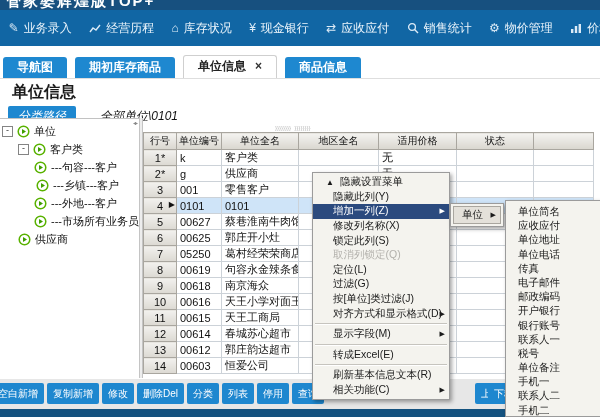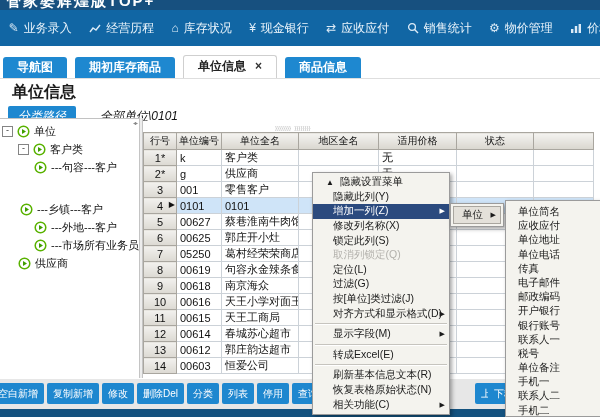--- a/index.html
+++ b/index.html
@@ -174,21 +174,21 @@
     </div>
     <div class="tree-item" style="padding-left: 34px;">
       <span class="ic">
         <svg width="13" height="13" viewBox="0 0 13 13">
           <circle cx="6.5" cy="6.5" r="5.3" fill="#fff" stroke="#59b200" stroke-width="1.5"></circle>
           <path d="M5 4l4 2.5-4 2.5z" fill="#3f9e00"></path>
         </svg>
       </span>
       <span>---句容---客户</span>
     </div>
-    <div class="tree-item" style="padding-left: 20px; margin-top: 24px;">
+    <div class="tree-item" style="padding-left: 36px;">
       <span class="ic">
         <svg width="13" height="13" viewBox="0 0 13 13">
           <circle cx="6.5" cy="6.5" r="5.3" fill="#fff" stroke="#59b200" stroke-width="1.5"></circle>
           <path d="M5 4l4 2.5-4 2.5z" fill="#3f9e00"></path>
         </svg>
       </span>
       <span>---乡镇---客户</span>
     </div>
     <div class="tree-item" style="padding-left: 34px;">
       <span class="ic">
@@ -431,23 +431,20 @@
       <span>显示字段(M)</span>
       <span class="arr">▶</span>
     </div>
     <div class="sep"></div>
     <div class="mi">
       <span>转成Excel(E)</span>
     </div>
     <div class="sep"></div>
     <div class="mi">
       <span>刷新基本信息文本(R)</span>
-    </div>
-    <div class="mi">
-      <span>恢复表格原始状态(N)</span>
     </div>
     <div class="mi">
       <span>相关功能(C)</span>
       <span class="arr">▶</span>
     </div>
   </div>
 <div class="submenu-unit">
     <div class="mi">
       <span>单位</span>
       <span class="arr">▶</span>

